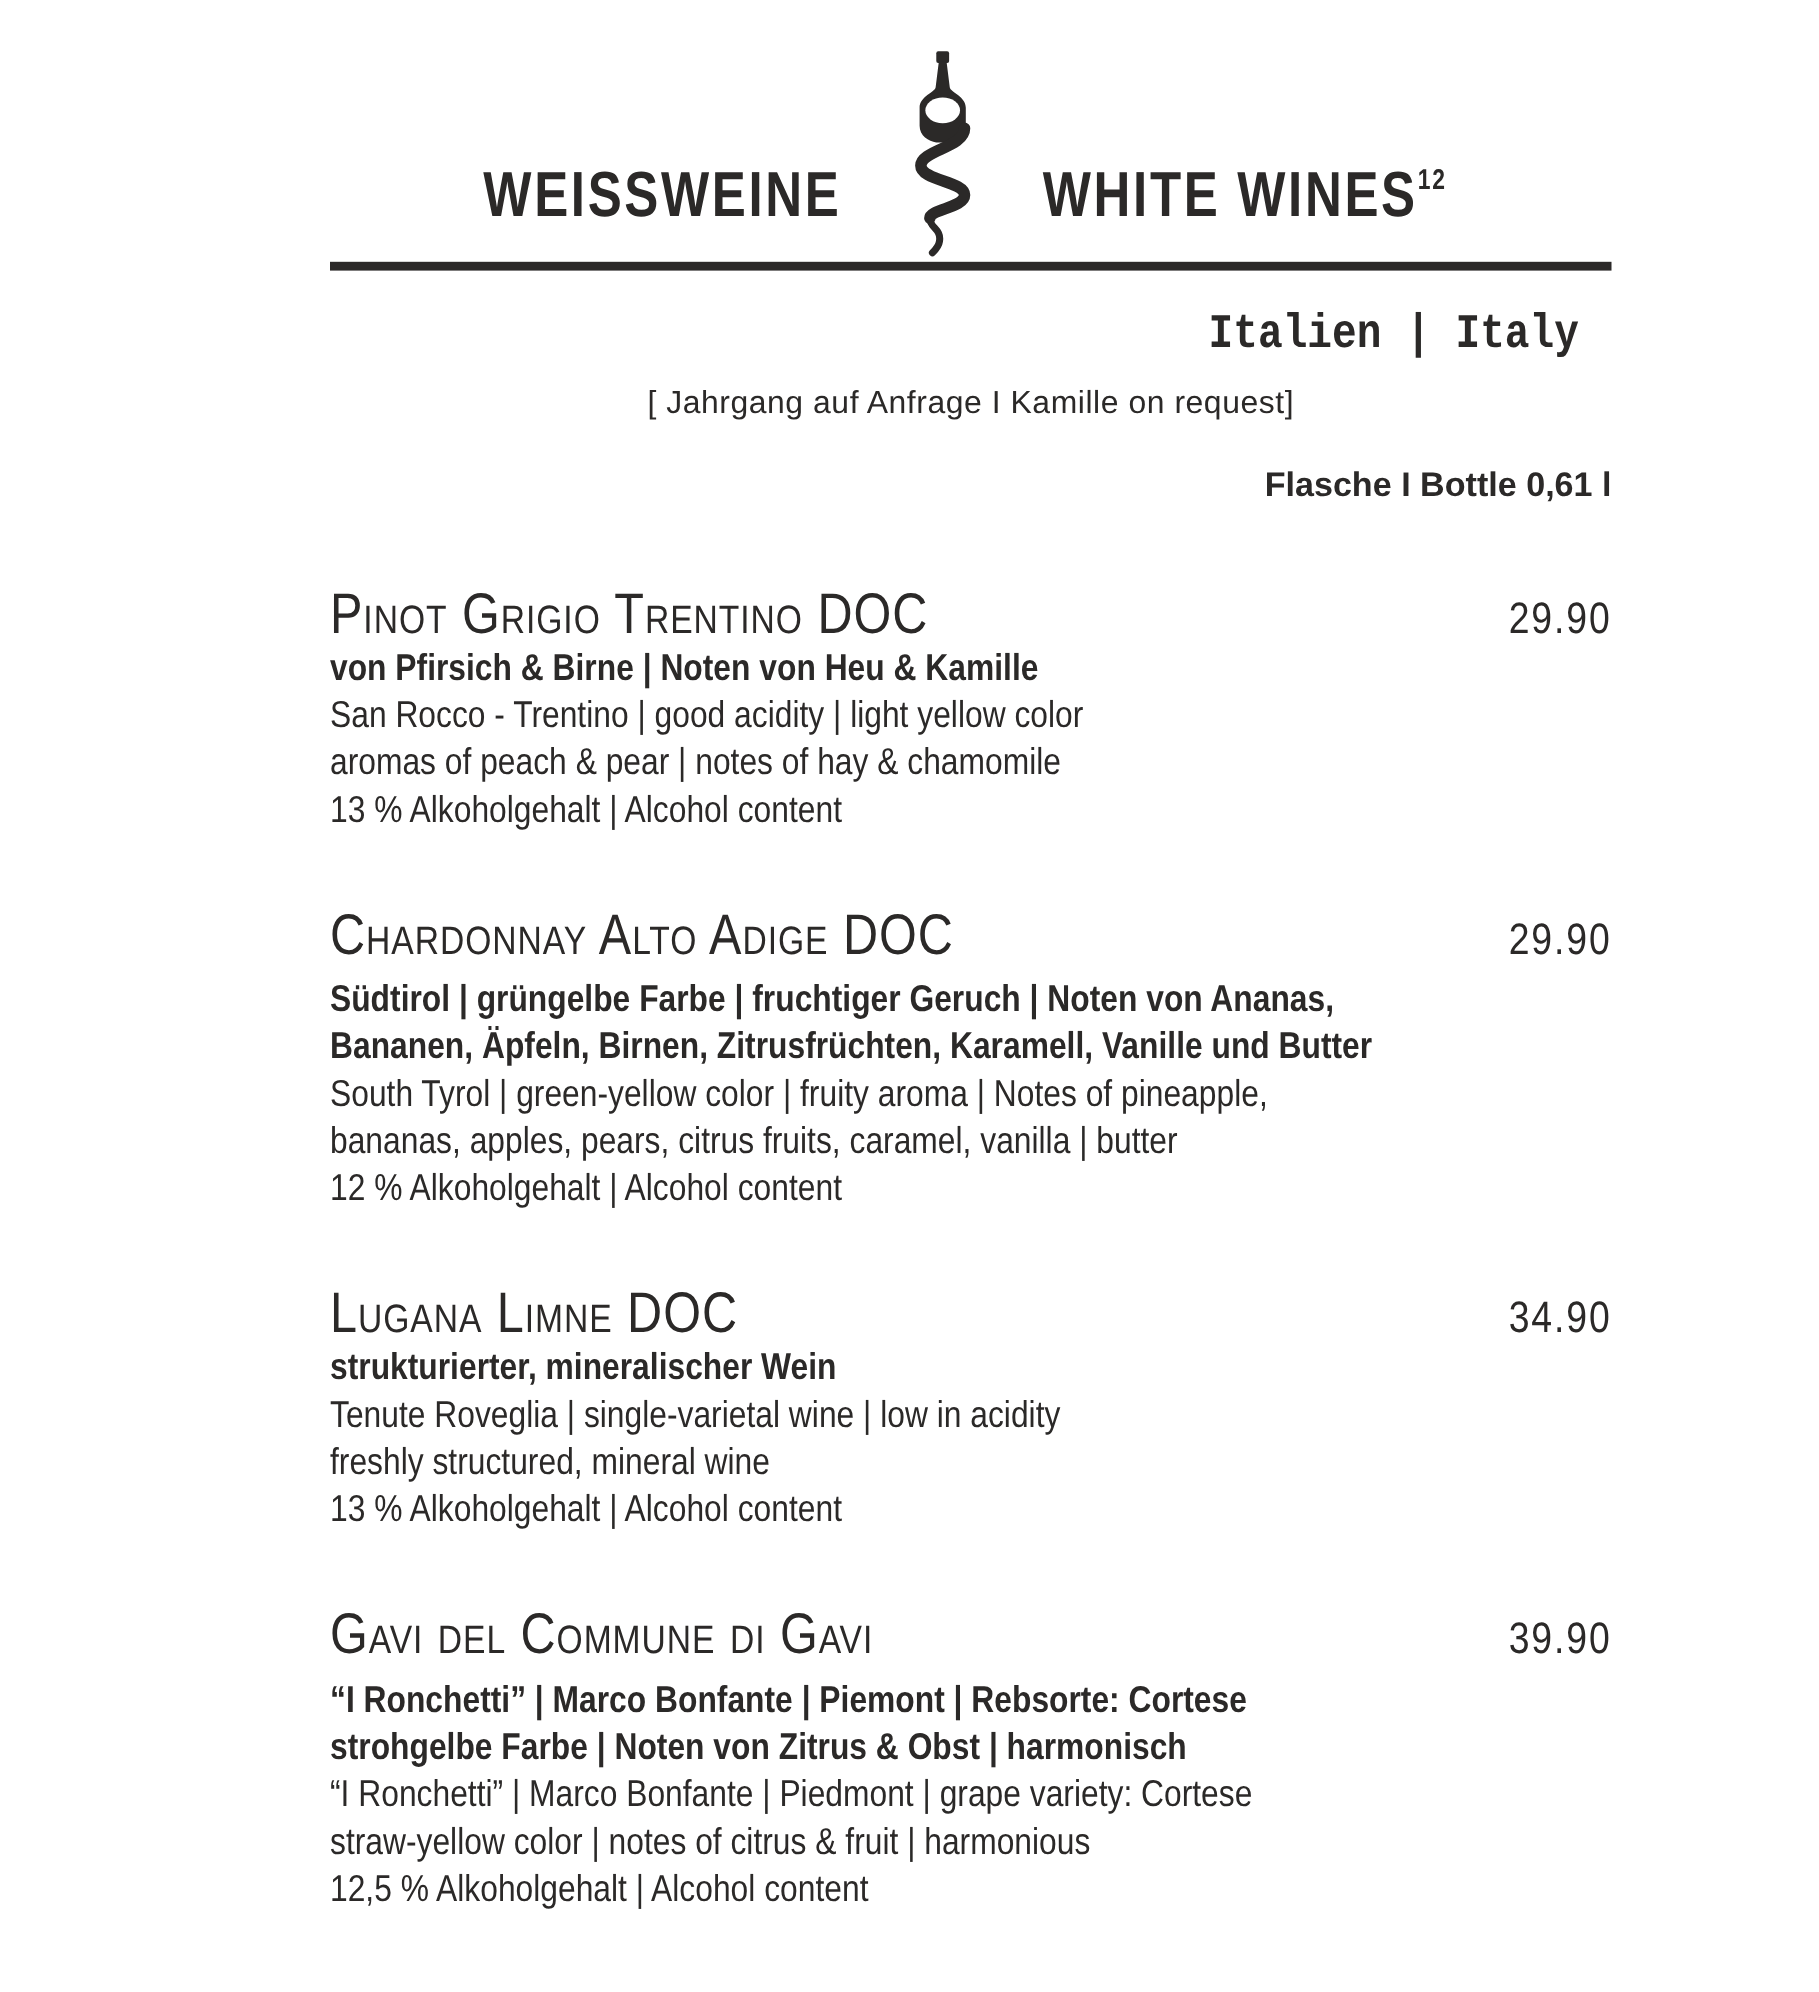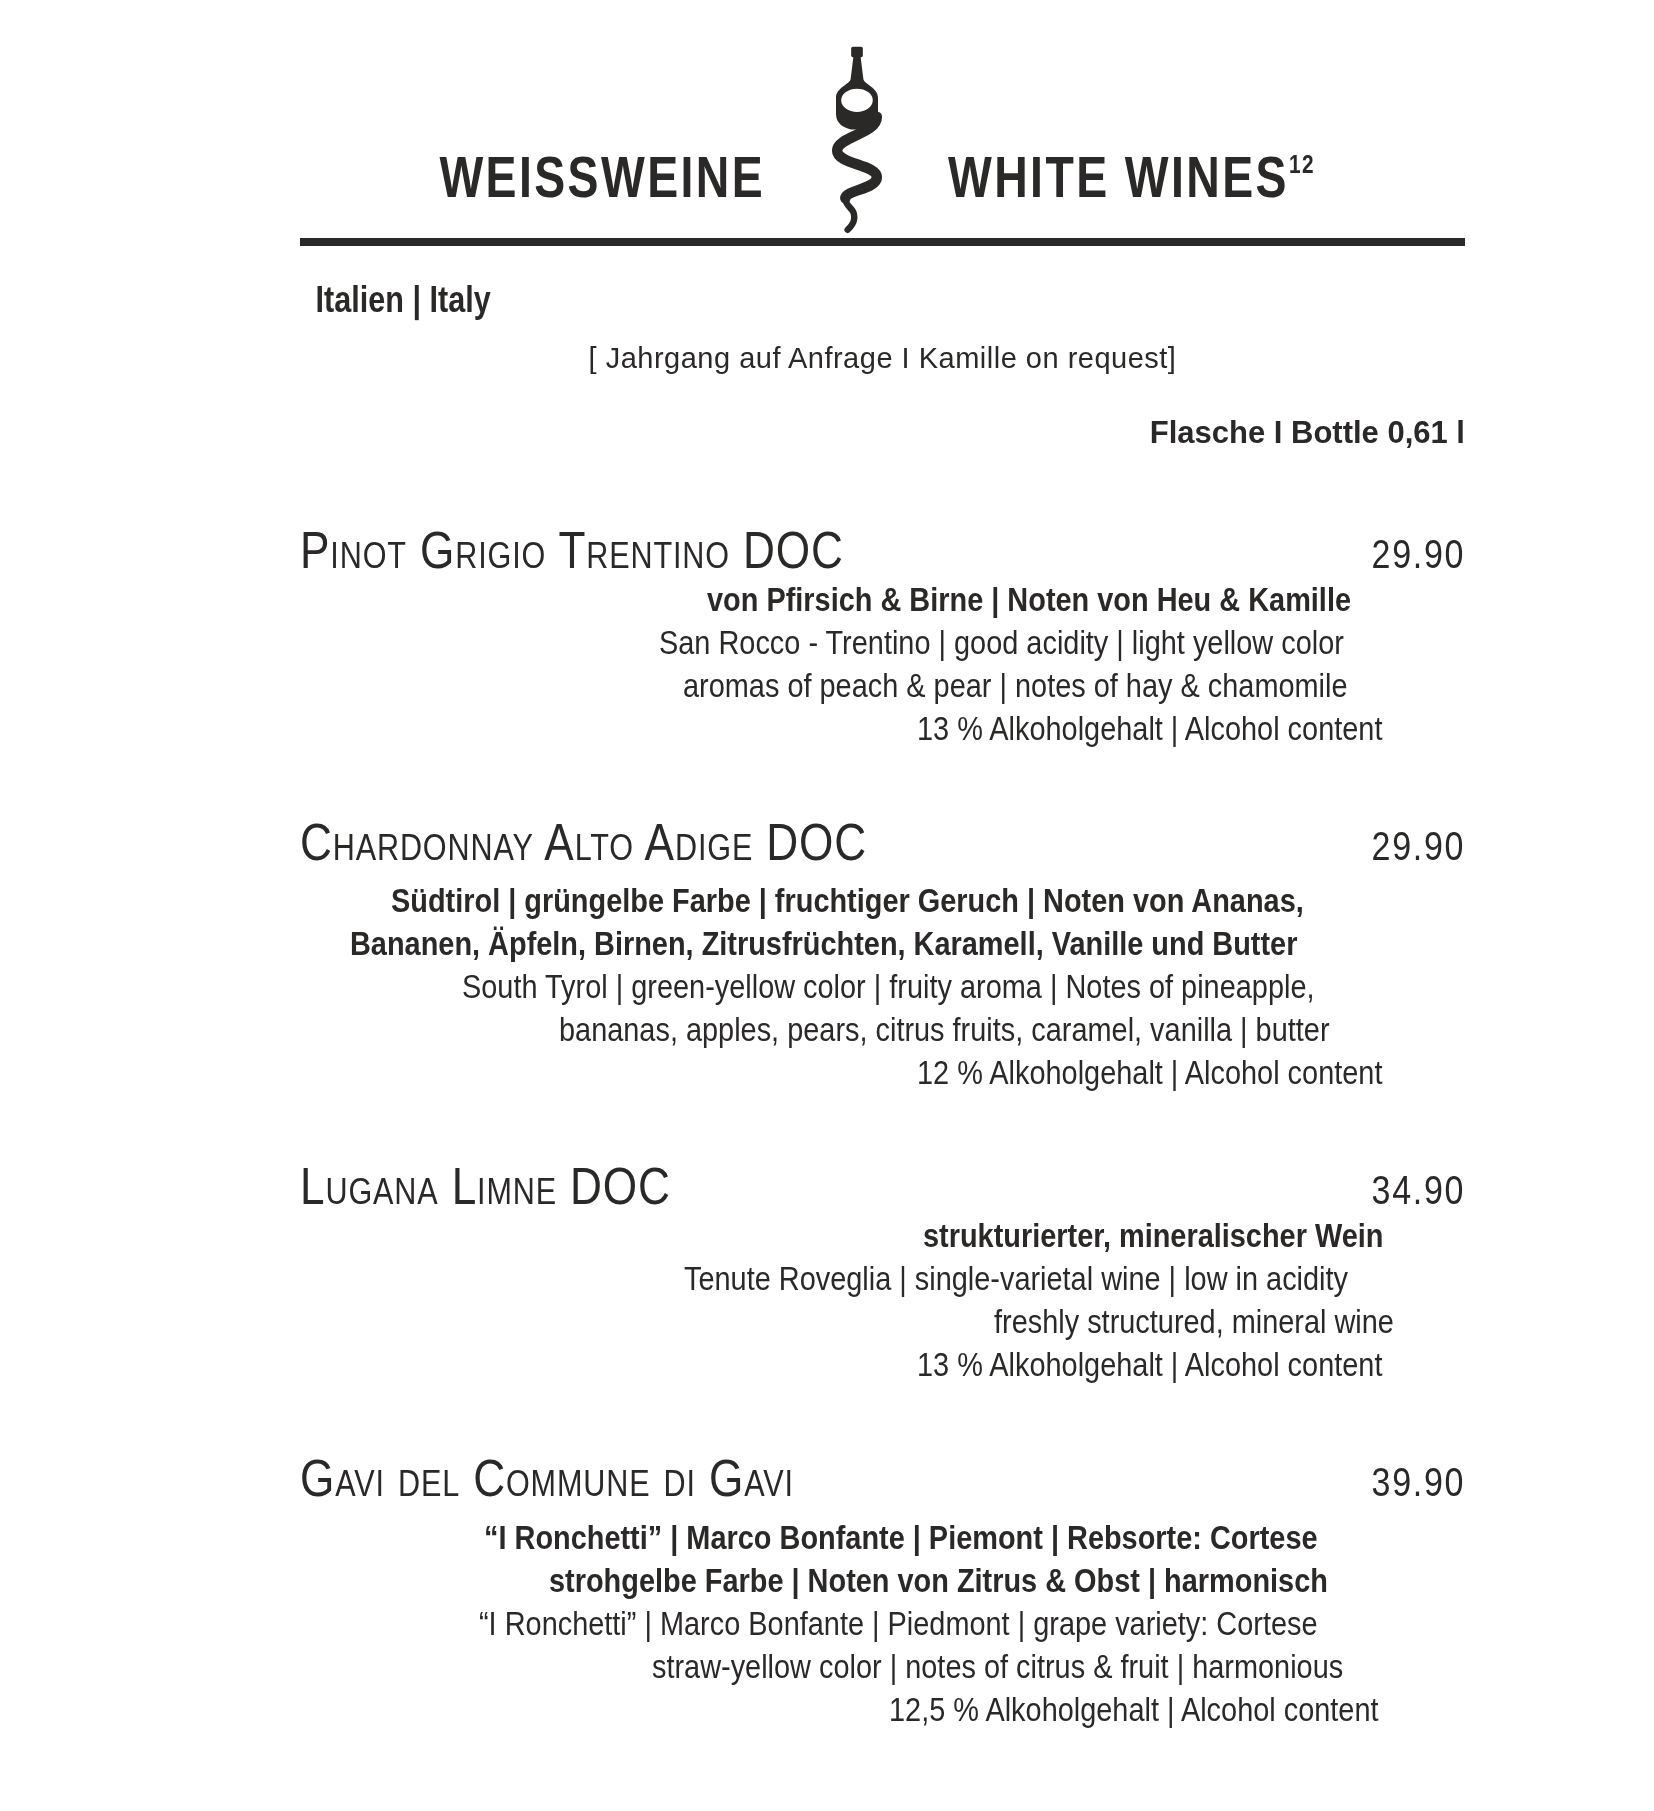--- a/index.html
+++ b/index.html
@@ -19,28 +19,28 @@
   }
   .hdr-label { font-size: 58px; font-weight: 700; letter-spacing: 3px; line-height: 1; padding-bottom: 28px; white-space: nowrap; }
   .cx-l { display: inline-block; transform: scaleX(0.80); transform-origin: right bottom; }
   .cx-rt { display: inline-block; transform: scaleX(0.80); transform-origin: left bottom; }
   .hdr-sup { font-size: 26px; vertical-align: 24px; letter-spacing: 2px; }
   .bottle-icon { flex: 0 0 auto; }
 
   .rule { height: 8px; background: #2b2928; border: none; margin: 4px 0 0 0; }
 
   
-  .region-heading { text-align: left; font-size: 36px; font-weight: 700; margin: 36px 0 0 0; line-height: 1; }
+  .region-heading { text-align: right; font-size: 44px; font-weight: 700; margin: 36px 0 0 0; line-height: 1; font-family: Liberation Mono, monospace; }
   .cx-c { display: inline-block; transform: scaleX(0.85); transform-origin: center bottom; white-space: nowrap; }
   .vintage-note { text-align: center; font-size: 29px; font-weight: 400; margin: 26px 0 0 0; line-height: 1; letter-spacing: 0.5px; }
   .bottle-label { text-align: right; font-size: 31px; font-weight: 700; margin: 44px 0 0 0; line-height: 1; }
 
   
   .entries { margin-top: 44px; }
-  .entry { margin-bottom: 34px; text-align: right; }
+  .entry { margin-bottom: 34px; }
   .title-row { display: flex; justify-content: space-between; align-items: baseline; }
   .wine-name {
     margin: 0; font-size: 52px; font-weight: 400; line-height: 1.08;
     font-variant: small-caps; letter-spacing: 1px; white-space: nowrap;
   }
   .wine-price { font-size: 40px; font-weight: 400; letter-spacing: 2px; white-space: nowrap; margin-top: 40px; }
   .line { margin: 0; font-size: 34px; line-height: 43px; white-space: nowrap; }
   .de { font-weight: 700; }
   .en { font-weight: 400; }
   .first-line { margin-top: 9px; }

